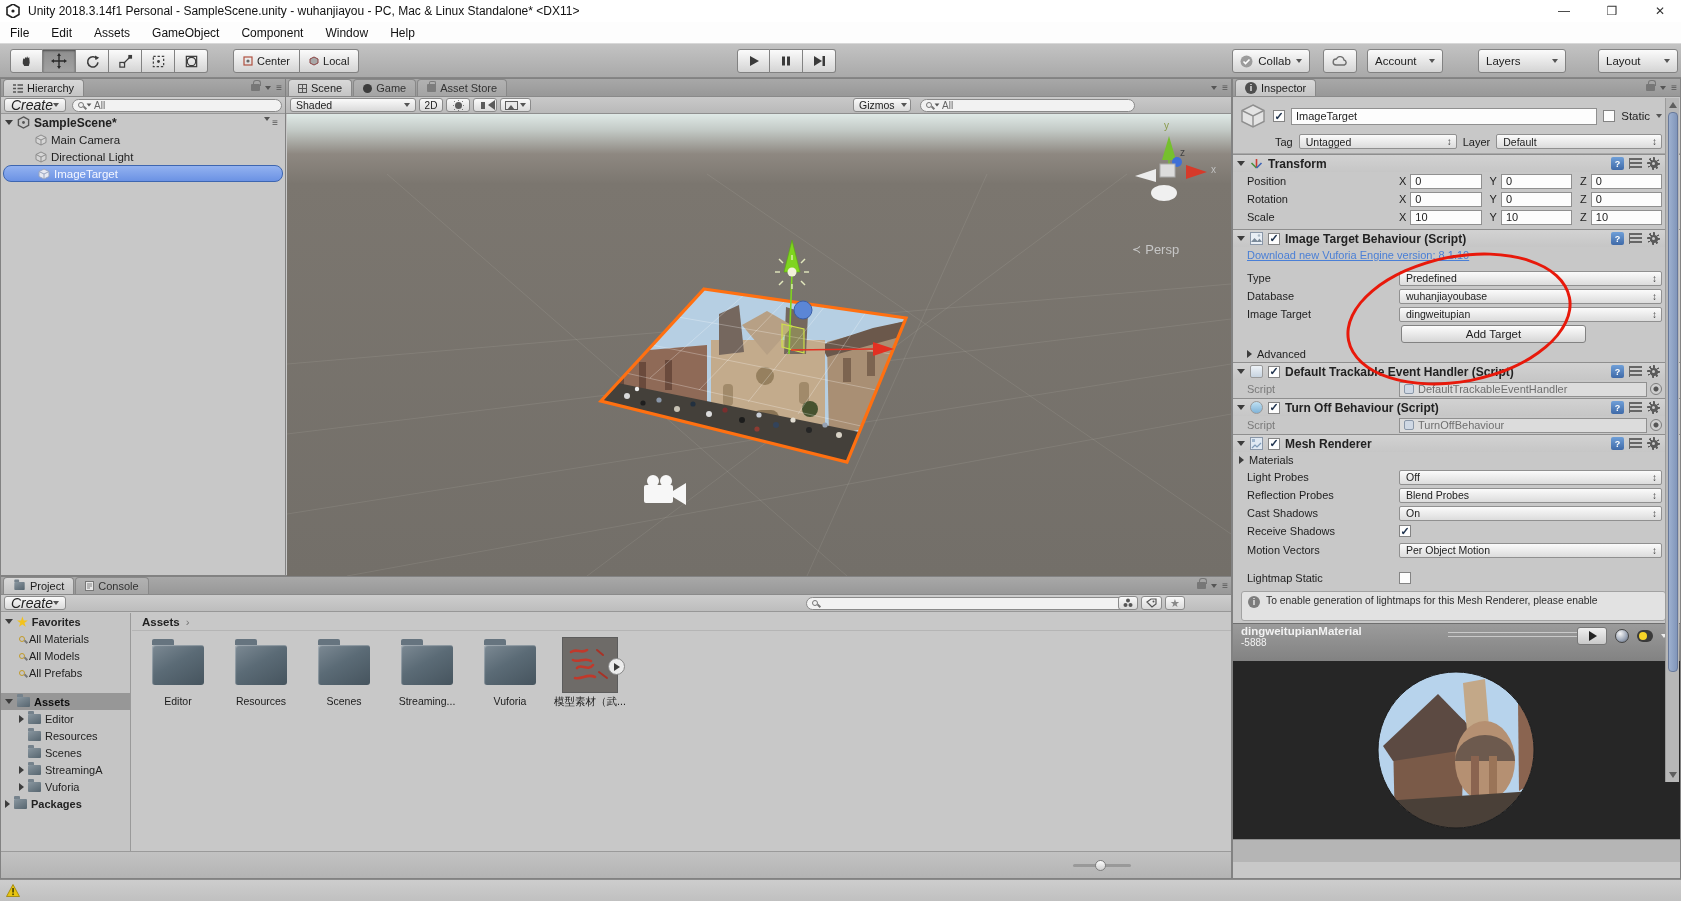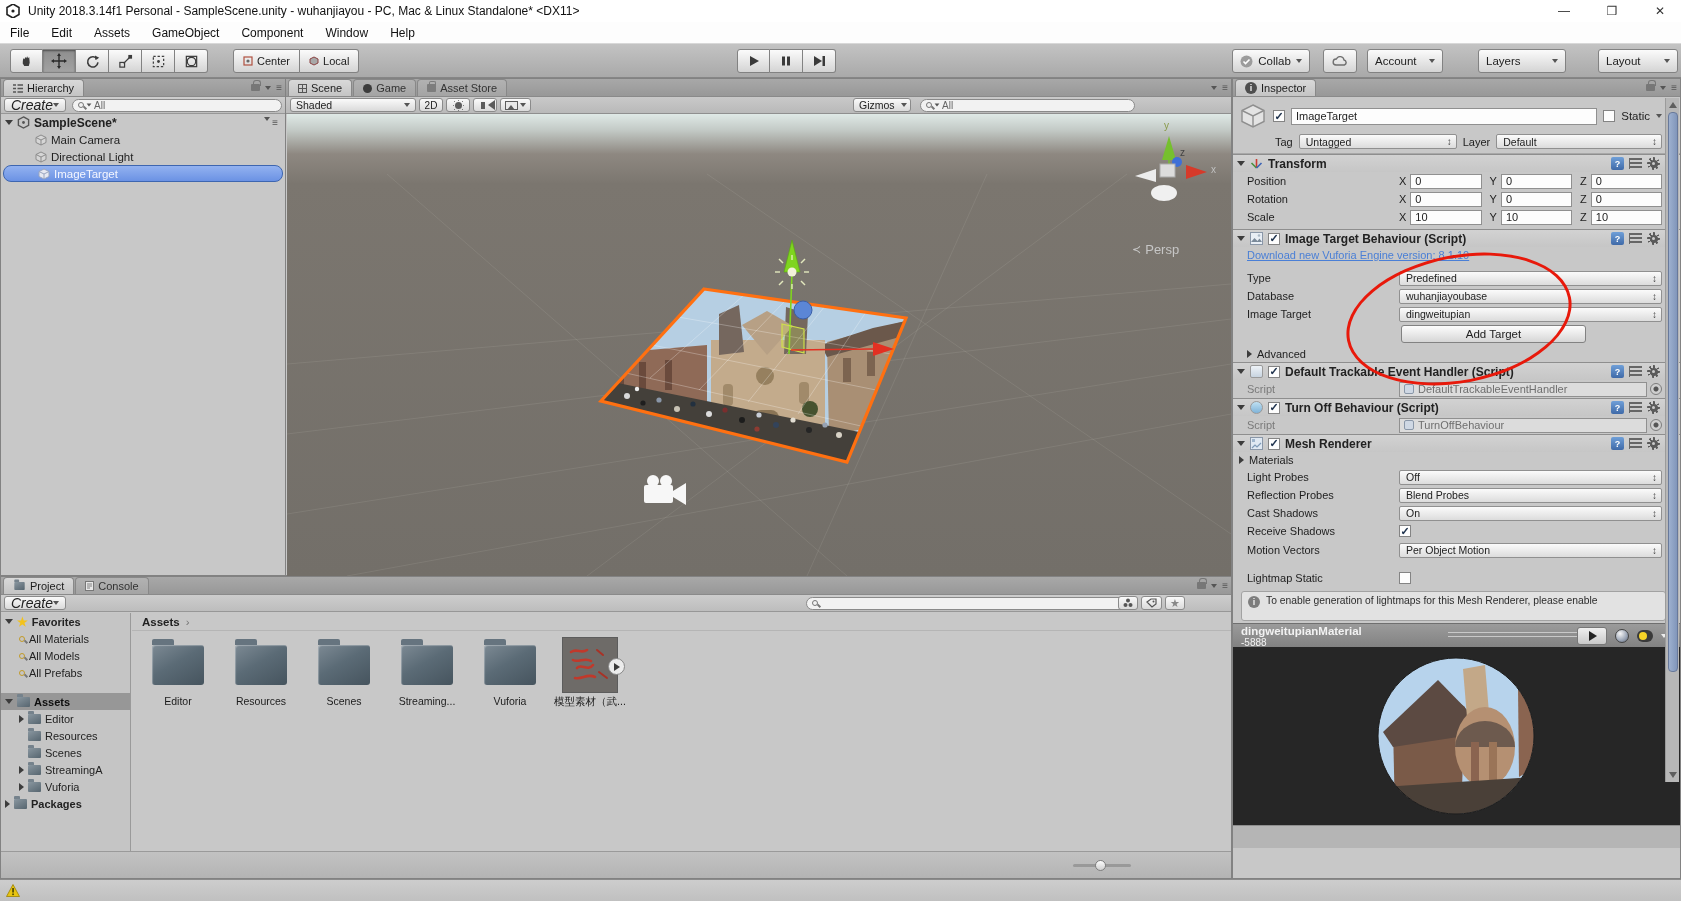--- a/index.html
+++ b/index.html
@@ -115,21 +115,21 @@
   .icon-help { width:13px; height:13px; background:linear-gradient(#6f9fd8,#3f6aa8); border-radius:2px; color:#fff; font-size:9px; font-weight:bold; display:flex; align-items:center; justify-content:center; }
   .icon-preset { width:13px; height:11px; background:repeating-linear-gradient(#666 0 2px, transparent 2px 4px); border-left:1px solid #666; }
   .icon-gear { width:13px; height:13px; border-radius:50%; background:conic-gradient(#5a5a5a 0 18deg, transparent 18deg 45deg, #5a5a5a 45deg 63deg, transparent 63deg 90deg, #5a5a5a 90deg 108deg, transparent 108deg 135deg, #5a5a5a 135deg 153deg, transparent 153deg 180deg, #5a5a5a 180deg 198deg, transparent 198deg 225deg, #5a5a5a 225deg 243deg, transparent 243deg 270deg, #5a5a5a 270deg 288deg, transparent 288deg 315deg, #5a5a5a 315deg 333deg, transparent 333deg 360deg); position:relative; }
   .icon-gear::before { content:""; position:absolute; inset:2.5px; border-radius:50%; background:#5a5a5a; }
   .icon-gear::after { content:""; position:absolute; inset:5px; border-radius:50%; background:#cbcbcb; }
   .mini-ico { width:13px; height:13px; border:1px solid #9a9a9a; background:linear-gradient(#eef3f8,#c8d4e0); border-radius:2px; flex:none; }
   .script-chip { width:10px; height:10px; background:#cfd8e4; border:1px solid #8a97a8; border-radius:2px; flex:none; }
   .link-line { padding:0 14px; height:16px; font-size:11px; color:#4a7fd6; text-decoration:underline; display:flex; align-items:center; white-space:nowrap; overflow:hidden; }
   .add-btn { margin:2px 0 2px 168px; width:185px; height:18px; background:linear-gradient(#fdfdfd,#d6d6d6); border:1px solid #828282; border-radius:3px; font-size:11.5px; display:flex; align-items:center; justify-content:center; }
   .infobox { margin:4px 14px 2px 8px; height:30px; background:#e2e2e2; border:1px solid #a2a2a2; border-radius:3px; display:flex; align-items:flex-start; gap:6px; padding:3px 6px; font-size:10.3px; color:#2c2c2c; overflow:hidden; }
-  .pv-head { height:24px; background:linear-gradient(#9b9b9b,#828282); border-top:1px solid #6f6f6f; position:relative; color:#f2f2f2; }
+  .pv-head { height:38px; background:linear-gradient(#9b9b9b,#828282); border-top:1px solid #6f6f6f; position:relative; color:#f2f2f2; }
   .pv-title { position:absolute; left:8px; top:1px; font-size:11.5px; font-weight:bold; white-space:nowrap; }
   .pv-sub { position:absolute; left:8px; top:13px; font-size:10px; }
   .pv-grip { position:absolute; left:215px; top:8px; width:130px; height:8px; background:repeating-linear-gradient(#c9c9c9 0 1px, transparent 1px 4px); }
   .pv-btns { position:absolute; right:6px; top:3px; display:flex; gap:8px; align-items:center; }
   .pv-play { width:30px; height:18px; background:linear-gradient(#efefef,#c9c9c9); border:1px solid #777; border-radius:3px; display:flex; align-items:center; justify-content:center; }
   .pv-play::after { content:""; border:5px solid transparent; border-left:8px solid #222; margin-left:6px; }
   .pv-sphere { width:14px; height:14px; border-radius:50%; background:radial-gradient(circle at 35% 30%, #f5f5f5, #9aa4b5 60%, #5d6675); border:1px solid #444; }
   .pv-light { width:16px; height:12px; border-radius:6px; background:#3a3a3a; position:relative; }
   .pv-light::before { content:""; position:absolute; left:2px; top:2px; width:8px; height:8px; border-radius:50%; background:#f5d327; }
   .pv-body { height:178px; background:#262626; position:relative; }

